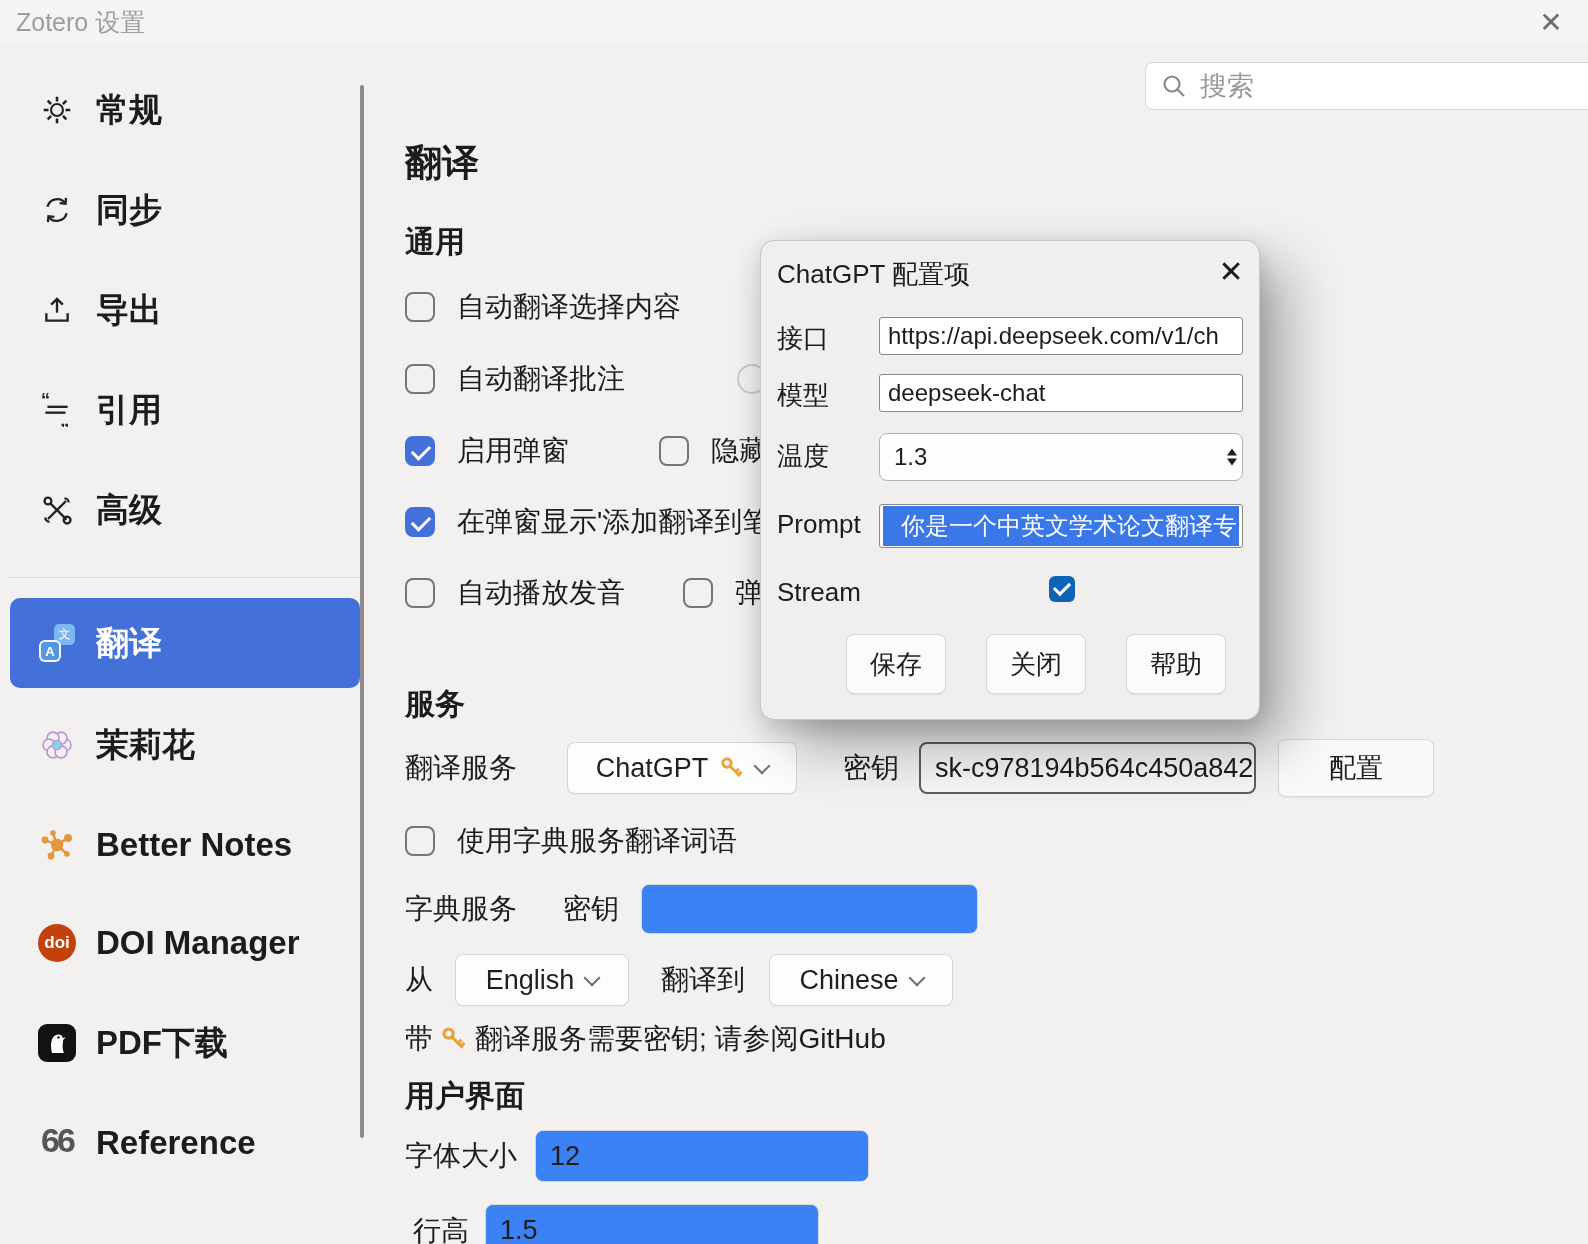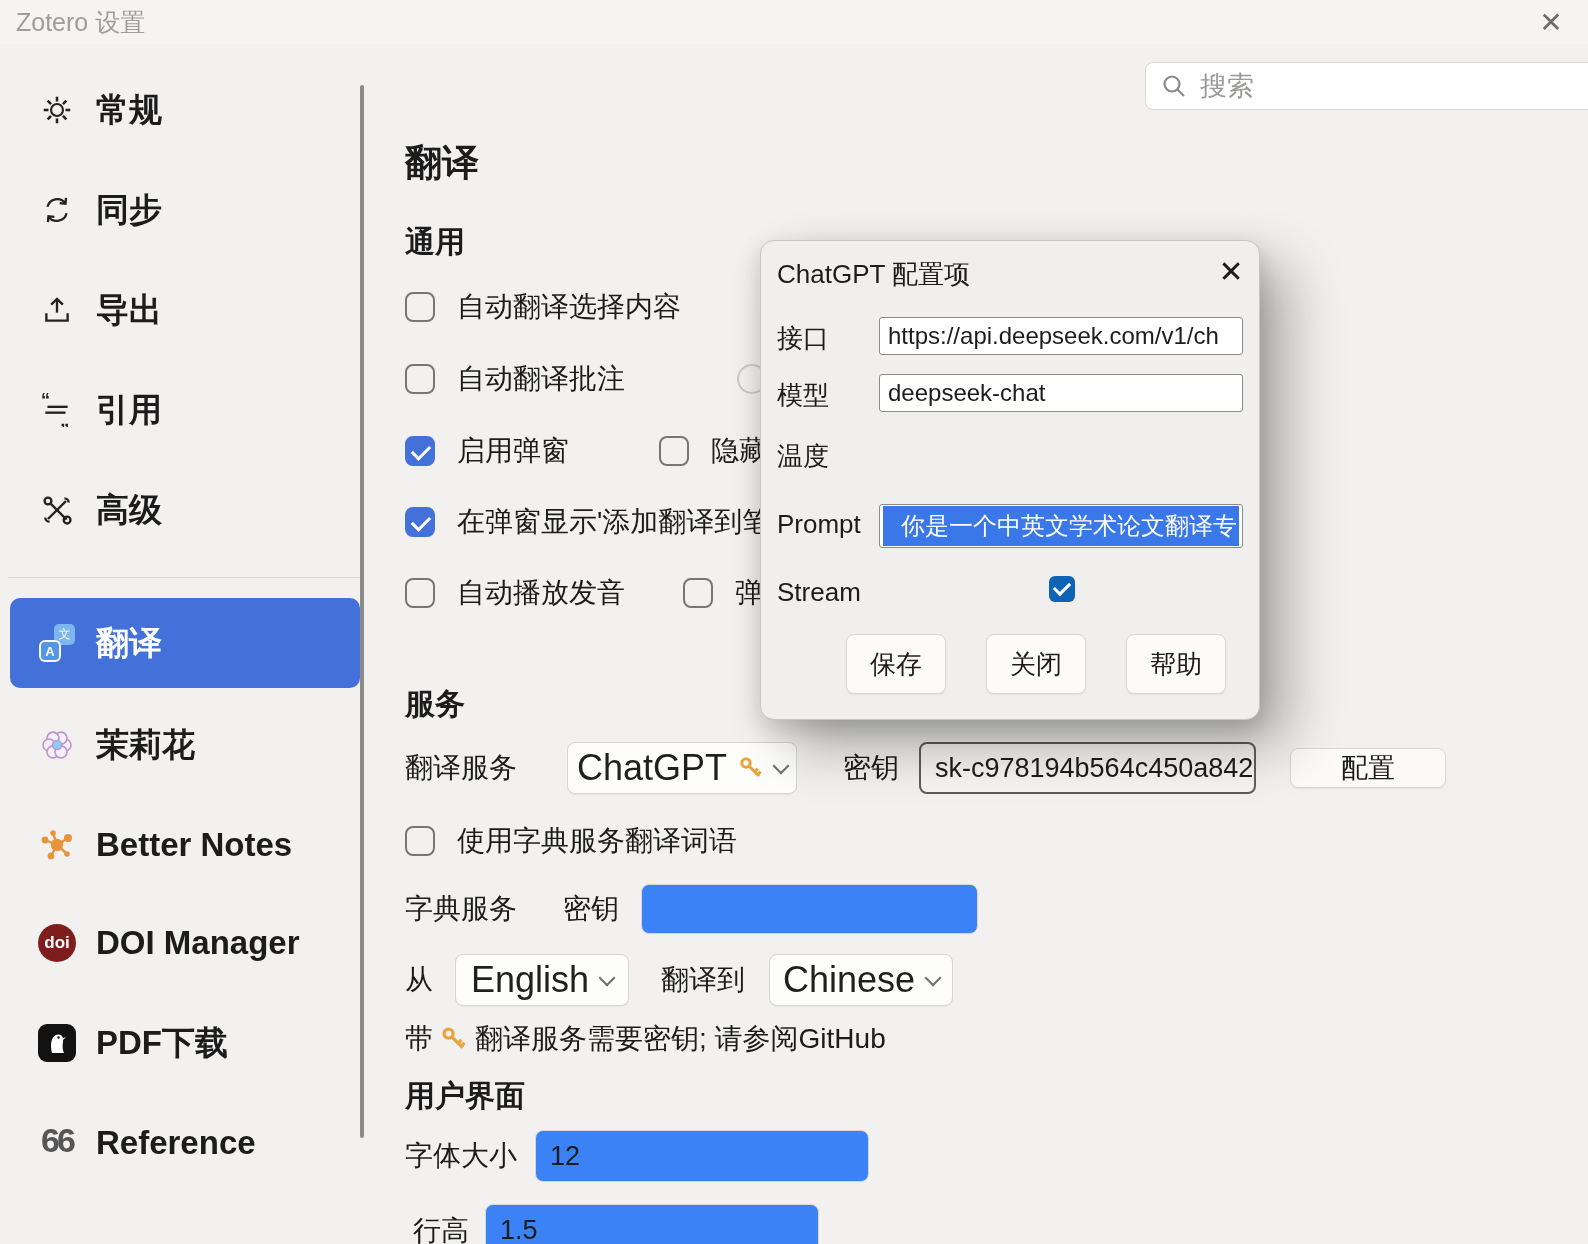--- a/index.html
+++ b/index.html
@@ -24,37 +24,37 @@
   .side-row.selected{background:#4470d9;border-radius:10px;height:90px;}
   .side-row.selected .lbl{color:#fff;}
   .icon-wrap{width:38px;height:38px;flex:none;display:flex;align-items:center;justify-content:center;position:relative;}
   .side-divider{position:absolute;left:8px;top:577px;width:356px;height:1px;background:#dcdbda;}
   .side-scroll{position:absolute;left:360px;top:85px;width:4px;height:1053px;background:#8c8b8a;border-radius:2px;}
   
   .tr-back{position:absolute;right:1px;top:0;width:21px;height:21px;background:#7db7f0;border-radius:5px;
     color:#fff;font-size:12px;display:flex;align-items:center;justify-content:center;}
   .tr-front{position:absolute;left:1px;bottom:0;width:22px;height:22px;background:#5596e3;border:2px solid rgba(255,255,255,.95);
     border-radius:6px;color:#fff;font-size:13px;font-weight:bold;display:flex;align-items:center;justify-content:center;box-sizing:border-box;}
-  .doi-circle{width:38px;height:38px;border-radius:50%;background:#7f1d1d;color:#fff;font-weight:800;font-size:17px;
+  .doi-circle{width:38px;height:38px;border-radius:50%;background:#c2410c;color:#fff;font-weight:800;font-size:17px;
     display:flex;align-items:center;justify-content:center;}
   .penguin-box{width:38px;height:38px;border-radius:9px;background:#121212;display:flex;align-items:center;justify-content:center;}
   .ref-quote{font-size:34px;font-weight:800;color:#565656;letter-spacing:-3px;line-height:1;transform:translateY(-3px);}
   
   .h1{position:absolute;left:405px;font-size:37px;font-weight:600;}
   .h2{position:absolute;left:405px;font-size:30px;font-weight:700;}
   .row{position:absolute;display:flex;align-items:center;justify-content:space-between;}
   .row .txt{font-size:28px;white-space:nowrap;}
   .cb{width:30px;height:30px;border:2px solid #767676;border-radius:8px;box-sizing:border-box;flex:none;position:relative;background:transparent;}
   .cb.checked{background:#4470d9;border-color:#4470d9;}
   .cb.checked::after{content:"";position:absolute;left:5px;top:7px;width:15px;height:8px;
     border-left:3px solid #fff;border-bottom:3px solid #fff;transform:rotate(-45deg);}
   .radio{width:30px;height:30px;border:2px solid #cbcac9;border-radius:50%;box-sizing:border-box;flex:none;}
   .gray{color:#9e9d9c;}
   .dd{display:flex;align-items:center;justify-content:center;gap:12px;background:#fdfdfc;border:1px solid #d6d5d4;
-    border-radius:8px;font-size:36px;color:#1f1f1f;box-sizing:border-box;box-shadow:0 1px 1px rgba(0,0,0,.05);}
+    border-radius:8px;font-size:27px;color:#1f1f1f;box-sizing:border-box;box-shadow:0 1px 1px rgba(0,0,0,.05);}
   .dd.disabled{background:#f2f1f0;color:#9d9c9b;border-color:#e0dfde;}
   .chev{width:10px;height:10px;border-right:2px solid #707070;border-bottom:2px solid #707070;transform:rotate(45deg);margin-top:-5px;flex:none;}
   .dd.disabled .chev{border-color:#a5a4a3;}
   .ti{background:#3b82f6;border:1px solid #d9d8d7;border-radius:8px;font-size:27px;display:flex;align-items:center;
     padding:0 14px;white-space:nowrap;overflow:hidden;box-sizing:border-box;}
   .ti.focused{border:2px solid #5f5e5d;background:#f6f5f4;}
   .btn{background:#fbfaf9;border:1px solid #d8d7d6;border-radius:8px;font-size:27px;display:flex;align-items:center;
     justify-content:center;box-sizing:border-box;box-shadow:0 1px 2px rgba(0,0,0,.06);}
   
   .dialog{position:absolute;left:760px;top:240px;width:500px;height:480px;background:#f1efee;border:1px solid #c7c6c5;
@@ -288,21 +288,21 @@
           <path d="M15.8 15.8 l3 -3"></path>
           <path d="M18.6 18.6 l3 -3"></path>
       </svg>
     </span>
     <span class="chev"></span>
   </div>
   <span class="txt" style="margin-left:46px">密钥</span>
   <div class="ti focused" style="width:337px;height:52px;margin-left:20px">
     <span>sk-c978194b564c450a8426</span>
   </div>
-  <div class="btn" style="width:156px;height:40px;margin-left:34px">
+  <div class="btn" style="width:156px;height:58px;margin-left:22px">
     <span>配置</span>
   </div>
 </div>
 
 <div class="row" style="left:405px;top:822px;gap:22px">
   <span class="cb"></span>
   <span class="txt">使用字典服务翻译词语</span>
 </div>
 
 <div class="row" style="left:405px;top:884px;height:50px">
@@ -363,20 +363,27 @@
   <div class="dti" style="top:76px;height:38px">
     <span>https://api.deepseek.com/v1/ch</span>
   </div>
 
   <div class="dlg-label" style="top:137px">模型</div>
   <div class="dti" style="top:133px;height:38px">
     <span>deepseek-chat</span>
   </div>
 
   <div class="dlg-label" style="top:198px">温度</div>
+  <div class="dti temp" style="top:192px;height:48px">
+    <span>1.3</span>
+    <span class="spinner">
+      <span class="spin-up"></span>
+      <span class="spin-dn"></span>
+    </span>
+  </div>
 
   <div class="dlg-label" style="top:268px">Prompt</div>
   <div class="dti" style="top:263px;height:44px;padding:15px 3px">
     <span class="sel-text">你是一个中英文学术论文翻译专</span>
   </div>
 
   <div class="dlg-label" style="top:336px">Stream</div>
   <span class="scb" style="position:absolute;left:288px;top:335px"></span>
 
   <div class="dlg-btn" style="left:85px;top:393px">

